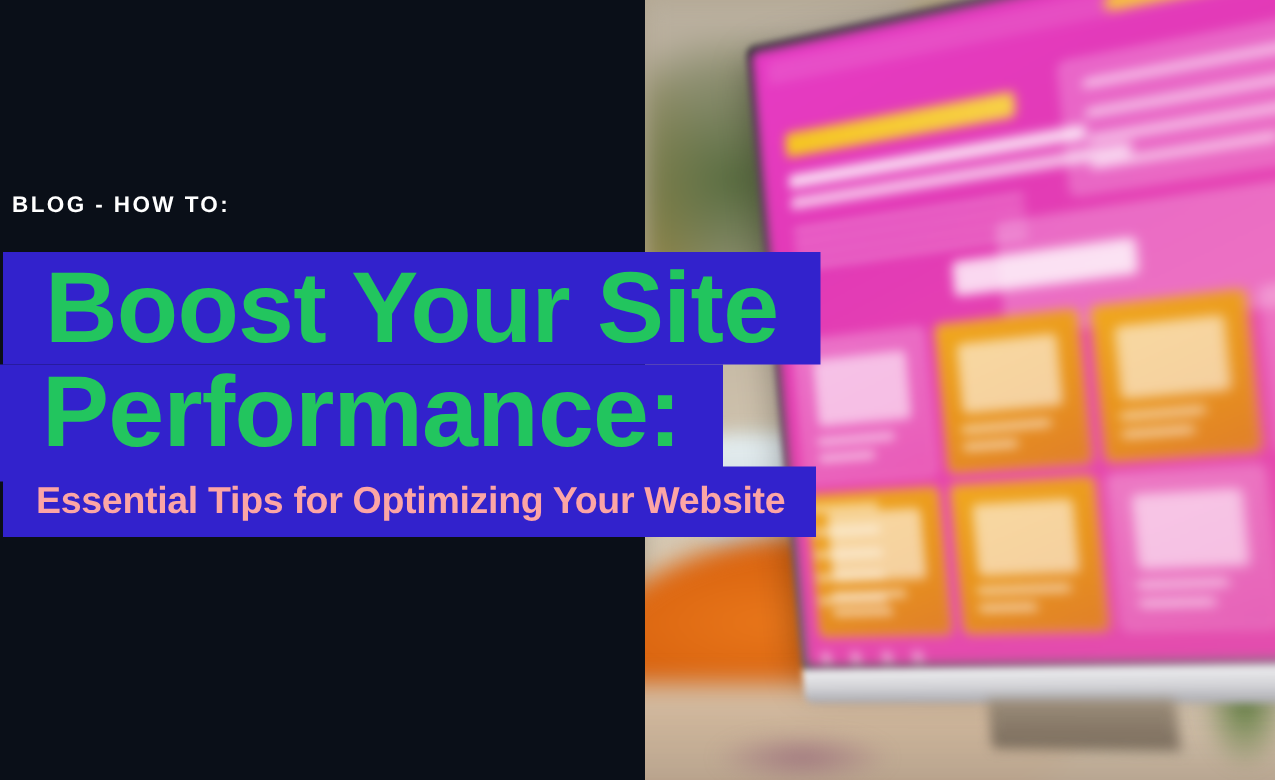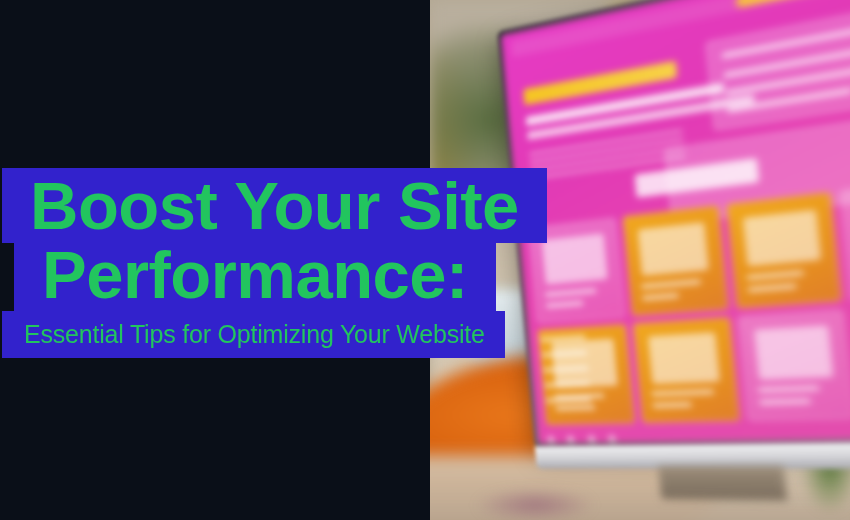--- a/index.html
+++ b/index.html
@@ -250,28 +250,28 @@
     font-weight: bold;
     font-size: 67px;
     line-height: 1;
     letter-spacing: -0.5px;
     white-space: nowrap;
     z-index: 20;
     display: flex;
     align-items: center;
   }
   .title-line.l1 { left: 2px; top: 168px; height: 75px; padding: 0 28px 0 28px; }
-  .title-line.l2 { left: 14px; top: 243px; height: 63px; padding: 0 28px 15px 28px; }
+  .title-line.l2 { left: 0; top: 243px; height: 63px; padding: 0 28px 15px 28px; }
   .subtitle-line {
     position: absolute;
     left: 2px; top: 311px;
     height: 47px;
     background: #3222cc;
-    color: #22c55e;
-    font-weight: normal;
+    color: #fca5a5;
+    font-weight: bold;
     font-size: 25px;
     letter-spacing: -0.2px;
     white-space: nowrap;
     z-index: 20;
     display: flex;
     align-items: center;
     padding: 0 20px 0 22px;
   }
   .byline {
     position: absolute;
@@ -377,20 +377,21 @@
 
         </div>
       </div>
       <div class="mon-stand"></div>
       <div class="mon-foot"></div>
     </div>
   </div>
 
   <div class="left-panel"></div>
 
+  <div class="kicker">BLOG - HOW TO:</div>
 
   <div class="title-line l1">Boost Your Site</div>
 
   <div class="title-line l2">Performance:</div>
 
   <div class="subtitle-line">Essential Tips for Optimizing Your Website</div>
 
 
 </div>
 

